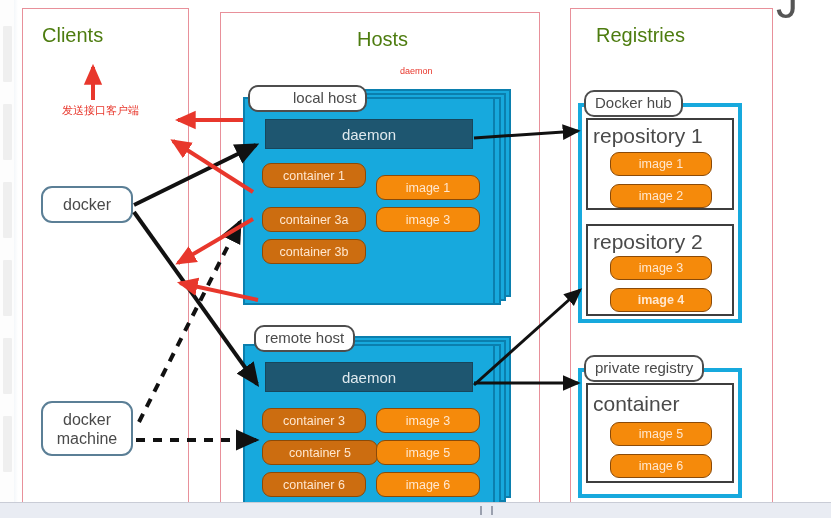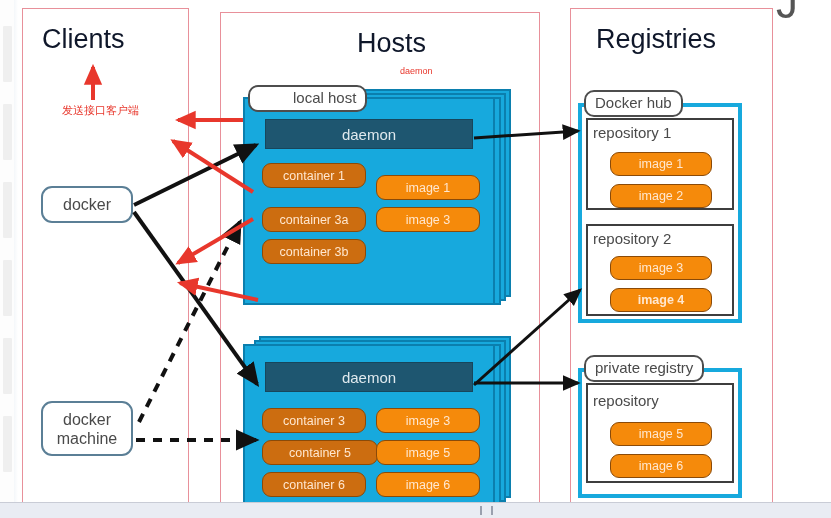--- a/index.html
+++ b/index.html
@@ -59,22 +59,22 @@
 
   
   .panel {
     position: absolute;
     border: 1px solid #e8909a;
     background: transparent;
     box-sizing: border-box;
   }
   .panel-title {
     position: absolute;
-    font-size: 27px;
-    color: #0f172a;
+    font-size: 20px;
+    color: #4d7c0f;
     font-family: "Liberation Sans", sans-serif;
     white-space: nowrap;
     letter-spacing: 0px;
   }
 
   
   .client-box {
     position: absolute;
     box-sizing: border-box;
     border: 2px solid #5b7f96;
@@ -169,21 +169,21 @@
     border-radius: 10px;
     color: #4a4a4a;
     font-size: 15px;
     padding: 1px 9px 3px 9px;
     white-space: nowrap;
     z-index: 6;
     line-height: 19px;
   }
   .repo-name {
     position: absolute;
-    font-size: 15px;
+    font-size: 21px;
     color: #4a4a4a;
     white-space: nowrap;
     z-index: 6;
   }
   .reg-chip {
     position: absolute;
     box-sizing: border-box;
     border-radius: 9px;
     border: 1px solid #8a4a08;
     background: #f58a0b;
@@ -283,20 +283,21 @@
     <div class="daemon-bar" style="left:22px; top:18px; width:208px; height:30px;">daemon</div>
 
     <div class="chip container" style="left:19px; top:64px; width:104px; height:25px;">container 3</div>
     <div class="chip container" style="left:19px; top:96px; width:116px; height:25px;">container 5</div>
     <div class="chip container" style="left:19px; top:128px; width:104px; height:25px;text-align:center;">container 6</div>
 
     <div class="chip image" style="left:133px; top:64px; width:104px; height:25px;">image 3</div>
     <div class="chip image" style="left:133px; top:96px; width:104px; height:25px;">image 5</div>
     <div class="chip image" style="left:133px; top:128px; width:104px; height:25px;">image 6</div>
   </div>
+  <div class="host-label" style="left:254px; top:325px;">remote host</div>
 
   <div class="reg-group">
     <div class="reg-frame" style="left:578px; top:103px; width:164px; height:220px;"></div>
 
     <div class="reg-inner" style="left:586px; top:118px; width:148px; height:92px;"></div>
     <div class="repo-name" style="left:593px; top:124px;">repository 1</div>
     <div class="reg-chip" style="left:610px; top:152px; width:102px; height:24px;">image 1</div>
     <div class="reg-chip" style="left:610px; top:184px; width:102px; height:24px;">image 2</div>
 
     <div class="reg-inner" style="left:586px; top:224px; width:148px; height:92px;"></div>
@@ -304,21 +305,21 @@
     <div class="reg-chip" style="left:610px; top:256px; width:102px; height:24px;">image 3</div>
     <div class="reg-chip" style="left:610px; top:288px; width:102px; height:24px;font-weight:bold;">image 4</div>
 
     <div class="reg-title" style="left:584px; top:90px;text-align:right;">Docker hub</div>
   </div>
 
   <div class="reg-group">
     <div class="reg-frame" style="left:578px; top:368px; width:164px; height:130px;"></div>
 
     <div class="reg-inner" style="left:586px; top:383px; width:148px; height:100px;"></div>
-    <div class="repo-name" style="left:593px; top:392px;">repository</div>
+    <div class="repo-name" style="left:593px; top:392px;">container</div>
     <div class="reg-chip" style="left:610px; top:422px; width:102px; height:24px;">image 5</div>
     <div class="reg-chip" style="left:610px; top:454px; width:102px; height:24px;">image 6</div>
 
     <div class="reg-title" style="left:584px; top:355px;">private registry</div>
   </div>
 
   <svg id="arrows" viewBox="0 0 831 518">
     <defs>
       <marker id="ah-black" viewBox="0 0 10 10" refX="8.5" refY="5" markerWidth="6" markerHeight="6" orient="auto-start-reverse">
         <path d="M 0 0.6 L 10 5 L 0 9.4 z" fill="#111111"></path>

